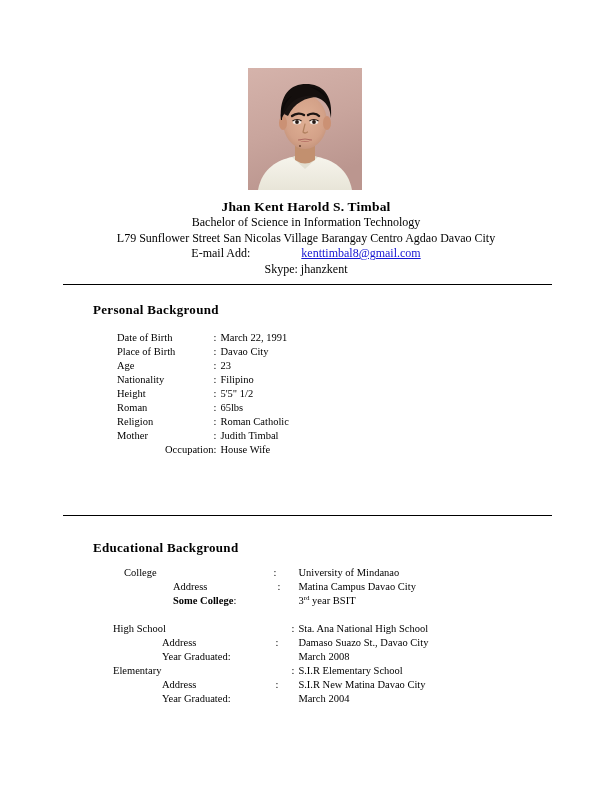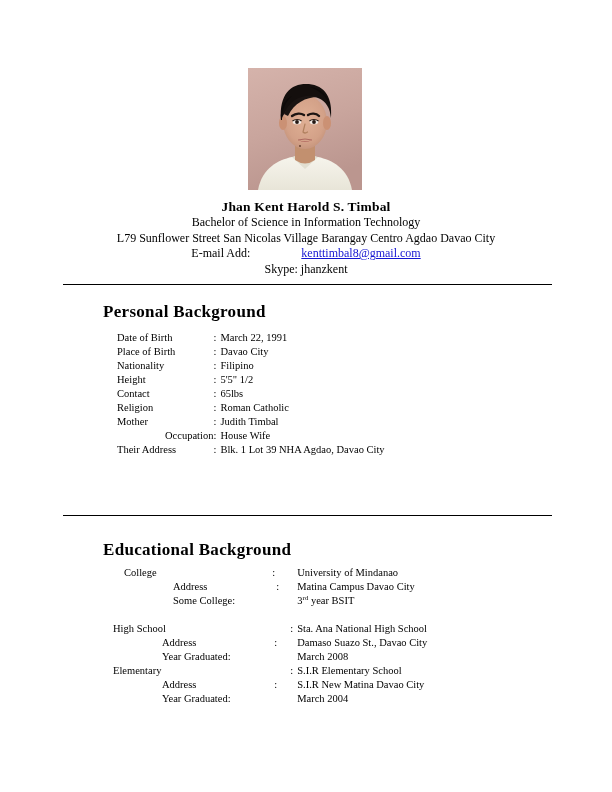--- a/index.html
+++ b/index.html
@@ -65,22 +65,22 @@
     width: 489px;
     height: 0;
     border-top: 1.4px solid #000000;
   }
   .rule-top { top: 284px; }
   .rule-mid { top: 515px; }
 
   
   .section-heading {
     position: absolute;
-    left: 103px;
-    font-size: 17px;
+    left: 93px;
+    font-size: 13px;
     font-weight: bold;
     letter-spacing: 0.3px;
   }
   .heading-personal { top: 302px; }
   .heading-education { top: 540px; }
 
   
   .detail-block {
     position: absolute;
     font-size: 10.5px;
@@ -213,53 +213,53 @@
         <td class="k">Date of Birth</td>
         <td class="colon-cell">:</td>
         <td class="v">March 22, 1991</td>
       </tr>
       <tr>
         <td class="k">Place of Birth</td>
         <td class="colon-cell">:</td>
         <td class="v">Davao City</td>
       </tr>
       <tr>
+        <td class="k">Age</td>
+        <td class="colon-cell">:</td>
+        <td class="v">23</td>
+      </tr>
+      <tr>
         <td class="k">Nationality</td>
         <td class="colon-cell">:</td>
         <td class="v">Filipino</td>
       </tr>
       <tr>
         <td class="k">Height</td>
         <td class="colon-cell">:</td>
         <td class="v"> 5'5" 1/2</td>
       </tr>
       <tr>
-        <td class="k">Contact</td>
+        <td class="k">Roman</td>
         <td class="colon-cell">:</td>
         <td class="v">65lbs</td>
       </tr>
       <tr>
         <td class="k">Religion</td>
         <td class="colon-cell">:</td>
         <td class="v">Roman Catholic</td>
       </tr>
       <tr>
         <td class="k">Mother</td>
         <td class="colon-cell">:</td>
         <td class="v">Judith Timbal</td>
       </tr>
       <tr>
         <td class="k indent-1">Occupation</td>
         <td class="colon-cell">:</td>
         <td class="v">House Wife</td>
-      </tr>
-      <tr>
-        <td class="k">Their Address</td>
-        <td class="colon-cell">:</td>
-        <td class="v">Blk. 1 Lot 39 NHA Agdao, Davao City</td>
       </tr>
     </tbody>
   </table>
 </div>
 
 <div class="rule rule-mid"></div>
 
 <div class="section-heading heading-education">Educational Background</div>
 
 <div class="detail-block block-education">
@@ -270,21 +270,21 @@
         <td class="k" style="padding-left:11px;">College</td>
         <td class="colon-cell" style="padding-left:40px;">:</td>
         <td class="v">University of Mindanao</td>
       </tr>
       <tr>
         <td class="k" style="padding-left:60px;">Address</td>
         <td class="colon-cell" style="padding-left:44px;">:</td>
         <td class="v">Matina Campus Davao City</td>
       </tr>
       <tr>
-        <td class="k" style="padding-left:60px;">Some College</td>
+        <td class="k" style="padding-left:60px;font-weight:bold;">Some College</td>
         <td class="colon-cell">:</td>
         <td class="v">
           <span>3</span><sup>rd</sup><span> year BSIT</span>
         </td>
       </tr>
 
       <tr class="spacer-row">
         <td colspan="3"></td>
       </tr>
 

